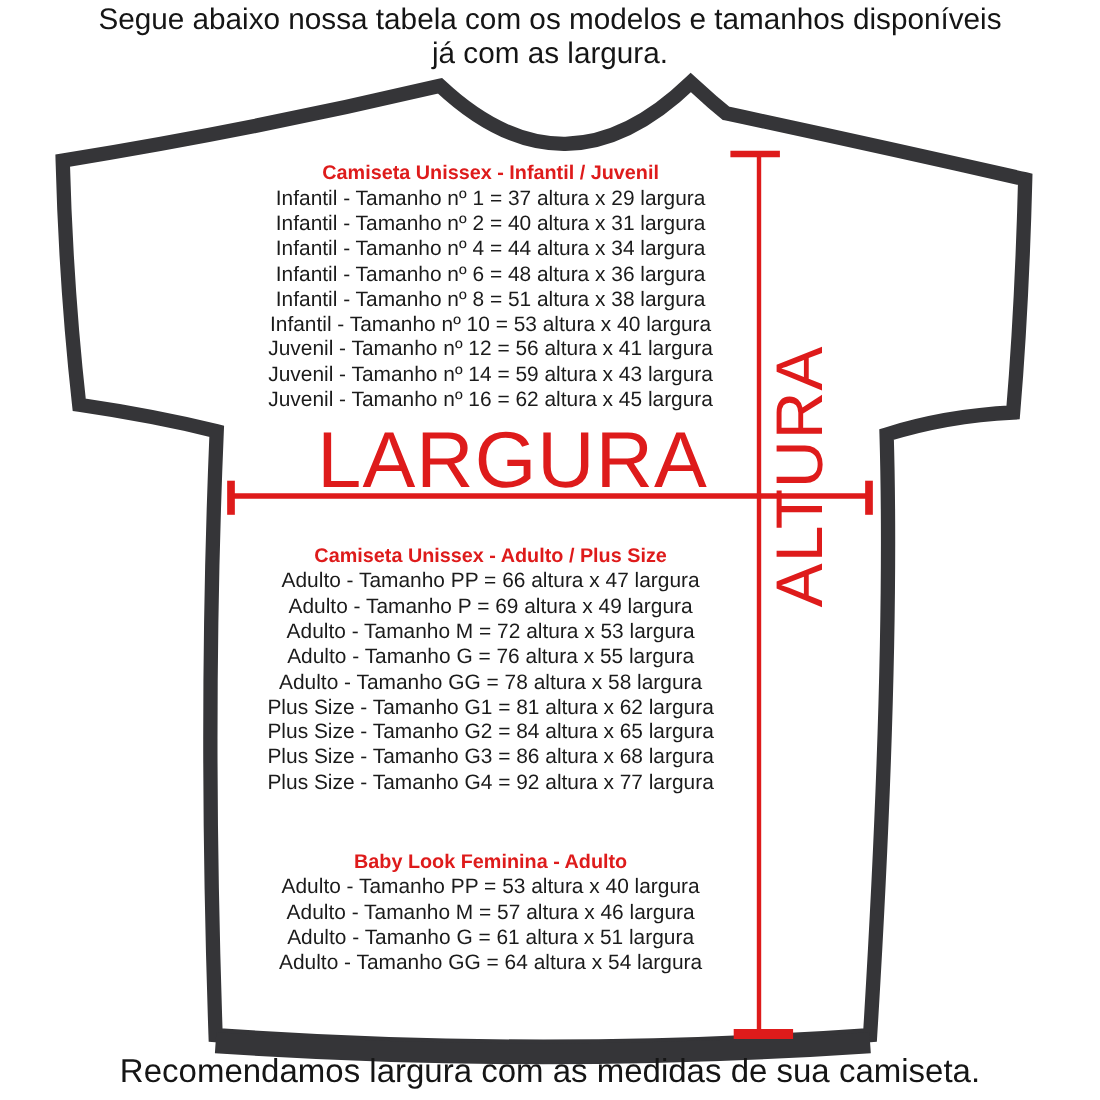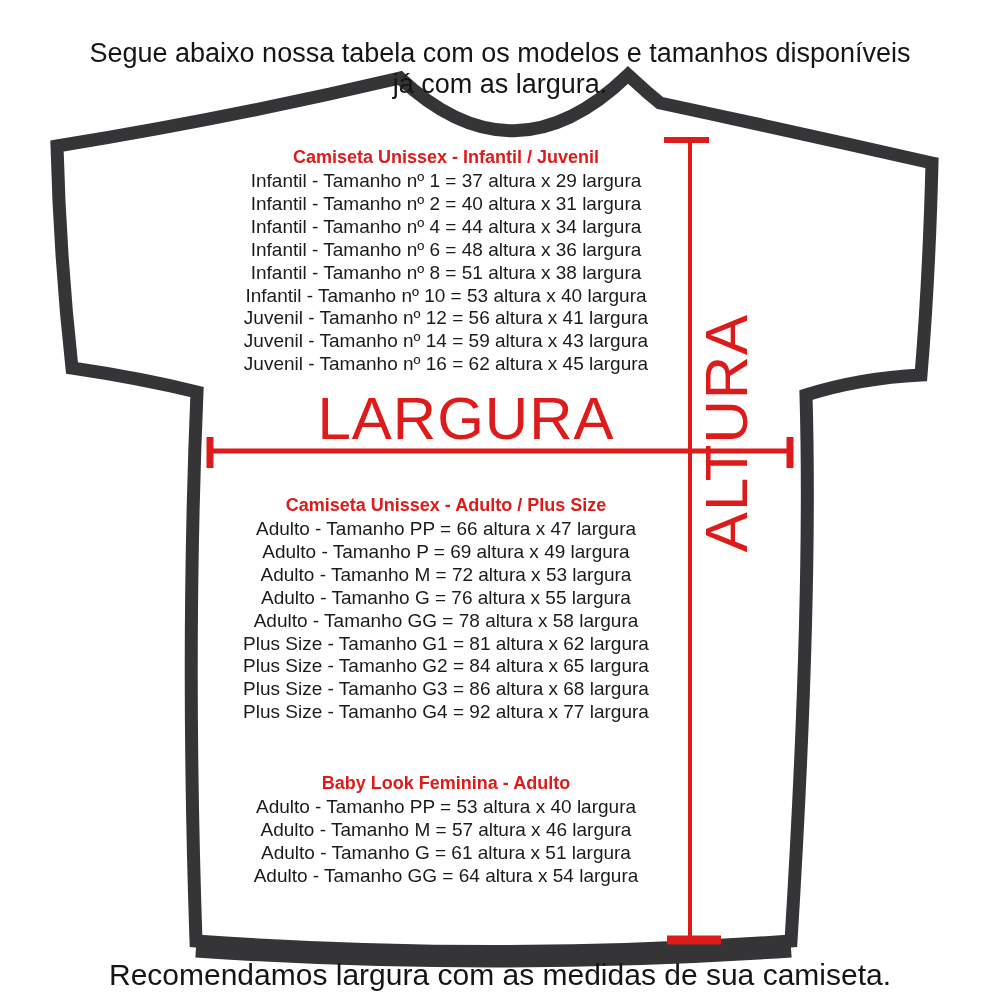--- a/index.html
+++ b/index.html
@@ -8,21 +8,21 @@
     width:1000px;height:1000px;
     background:#ffffff;
     font-family:"Liberation Sans", sans-serif;
     color:#1b1b1b;
     overflow:hidden;
   }
   #shirt-svg{position:absolute;left:0;top:0;width:1000px;height:1000px;}
 
   .title{
     position:absolute;left:0;top:2px;width:1000px;
-    text-align:center;font-size:27px;line-height:31px;color:#151515;margin-top:36px;
+    text-align:center;font-size:27px;line-height:31px;color:#151515;
   }
   .footer{
     position:absolute;left:0;top:958px;width:1000px;
     text-align:center;font-size:30px;color:#151515;
   }
 
   .size-section{
     position:absolute;left:196px;width:500px;text-align:center;
   }
   #section-0{top:144px;}
@@ -32,21 +32,21 @@
     color:#de1b1b;font-weight:bold;font-size:18px;line-height:26px;
     white-space:nowrap;
   }
   .size-row{
     font-size:19px;line-height:22.9px;white-space:nowrap;
   }
   .size-row b{font-weight:normal;}
 
   .largura-label{
     position:absolute;left:196px;top:390px;width:540px;
-    text-align:center;color:#de1b1b;font-size:60px;line-height:58px;
+    text-align:center;color:#de1b1b;font-size:72px;line-height:58px;
     letter-spacing:1px;
   }
   .altura-label{
     position:absolute;left:567px;top:401px;width:320px;height:64px;
     transform:rotate(-90deg);transform-origin:50% 50%;
     text-align:center;color:#de1b1b;font-size:60px;line-height:64px;
     letter-spacing:1px;
   }
 </style>
 </head>

